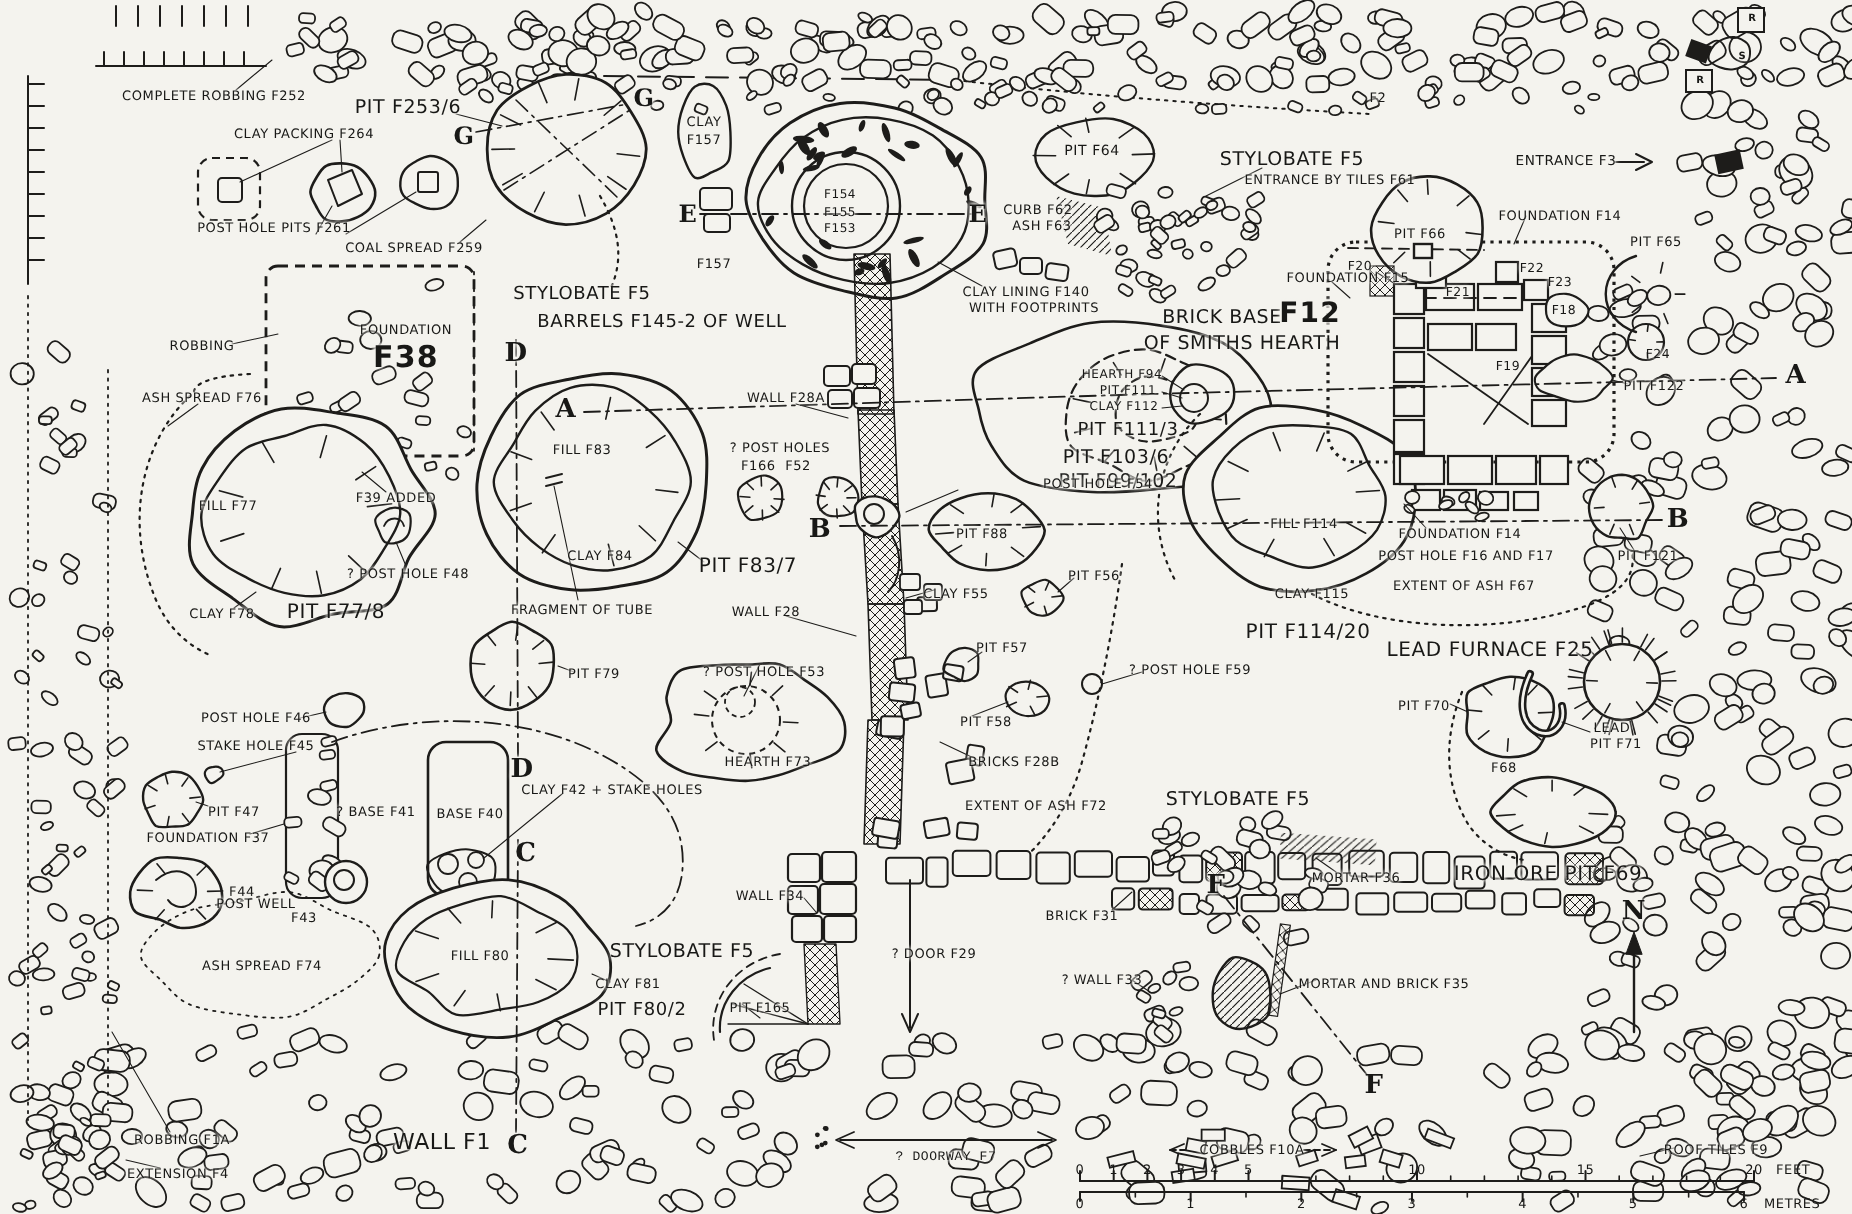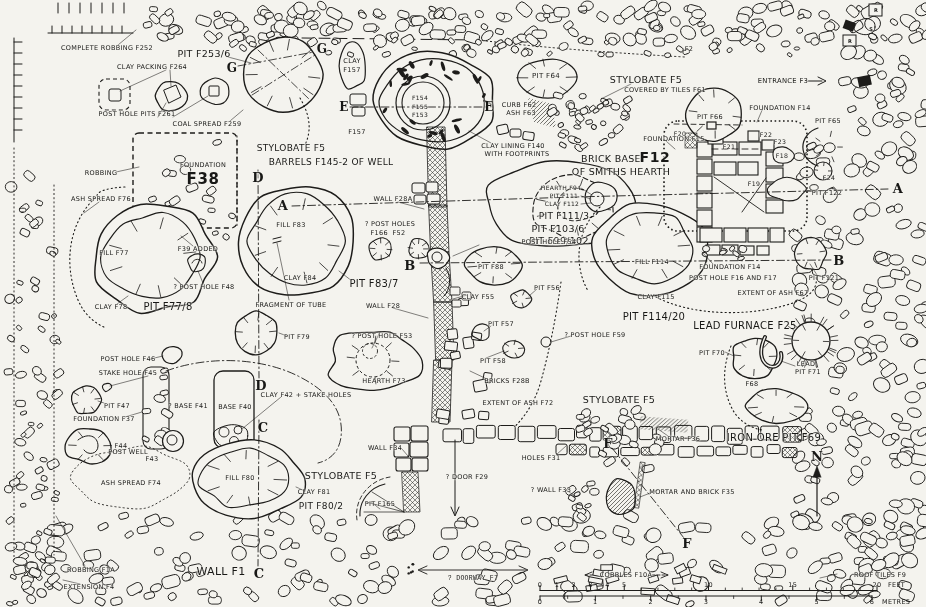--- a/index.html
+++ b/index.html
@@ -1478,21 +1478,21 @@
       <span class="lb" style="left: 420px; top: 115px; font-size: 6px;">F153</span>
       <span class="lb lt" style="left: 344px; top: 107px; font-size: 12px;">E</span>
       <span class="lb lt" style="left: 489px; top: 107px; font-size: 12px;">E</span>
       <span class="lb" style="left: 546px; top: 76px; font-size: 7px;">PIT F64</span>
       <span class="lb" style="left: 519px; top: 105px; font-size: 6.5px;">CURB F62</span>
       <span class="lb" style="left: 521px; top: 113px; font-size: 6.5px;">ASH F63</span>
       <span class="lb" style="left: 513px; top: 146px; font-size: 6.5px;">CLAY LINING F140</span>
       <span class="lb" style="left: 517px; top: 154px; font-size: 6.5px;">WITH FOOTPRINTS</span>
       <span class="lb" style="left: 689px; top: 49px; font-size: 6.5px;">F2</span>
       <span class="lb" style="left: 646px; top: 80px; font-size: 9.5px;">STYLOBATE F5</span>
-      <span class="lb" style="left: 665px; top: 90px; font-size: 6.5px;">COVERED BY TILES F61</span>
+      <span class="lb" style="left: 665px; top: 90px; font-size: 6.5px;">ENTRANCE BY TILES F61</span>
       <span class="lb" style="left: 783px; top: 81px; font-size: 6.8px;">ENTRANCE F3</span>
       <span class="lb" style="left: 780px; top: 108px; font-size: 6.5px;">FOUNDATION F14</span>
       <span class="lb" style="left: 710px; top: 117px; font-size: 6.5px;">PIT F66</span>
       <span class="lb" style="left: 828px; top: 121px; font-size: 6.5px;">PIT F65</span>
       <span class="lb" style="left: 680px; top: 134px; font-size: 6.2px;">F20</span>
       <span class="lb" style="left: 650px; top: 139px; font-size: 6.5px; padding-left: 48px;">FOUNDATION F15</span>
       <span class="lb" style="left: 766px; top: 135px; font-size: 6.2px;">F22</span>
       <span class="lb" style="left: 780px; top: 142px; font-size: 6.2px;">F23</span>
       <span class="lb" style="left: 729px; top: 147px; font-size: 6.2px;">F21</span>
       <span class="lb" style="left: 782px; top: 156px; font-size: 6.2px;">F18</span>
@@ -1526,21 +1526,21 @@
       <span class="lb" style="left: 501px; top: 324px; font-size: 6.5px;">PIT F57</span>
       <span class="lb" style="left: 382px; top: 336px; font-size: 6.5px;">? POST HOLE F53</span>
       <span class="lb" style="left: 493px; top: 361px; font-size: 6.5px;">PIT F58</span>
       <span class="lb" style="left: 595px; top: 335px; font-size: 6.5px;">? POST HOLE F59</span>
       <span class="lb" style="left: 297px; top: 337px; font-size: 6.5px;">PIT F79</span>
       <span class="lb" style="left: 652px; top: 262px; font-size: 6.5px;">FILL F114</span>
       <span class="lb" style="left: 656px; top: 297px; font-size: 6.5px;">CLAY F115</span>
       <span class="lb" style="left: 626px; top: 317px; font-size: 10px; margin-left: 28px;">PIT F114/20</span>
       <span class="lb" style="left: 730px; top: 267px; font-size: 6.5px;">FOUNDATION F14</span>
       <span class="lb" style="left: 733px; top: 278px; font-size: 6.5px;">POST HOLE F16 AND F17</span>
-      <span class="lb" style="left: 773px; top: 293px; font-size: 6.5px;">EXTENT OF ASH F67</span>
+      <span class="lb" style="left: 732px; top: 293px; font-size: 6.5px;">EXTENT OF ASH F67</span>
       <span class="lb" style="left: 824px; top: 278px; font-size: 6.5px;">PIT F121</span>
       <span class="lb lt" style="left: 839px; top: 260px; font-size: 13px;">B</span>
       <span class="lb" style="left: 745px; top: 326px; font-size: 10px;">LEAD FURNACE F25</span>
       <span class="lb" style="left: 712px; top: 353px; font-size: 6.5px;">PIT F70</span>
       <span class="lb" style="left: 806px; top: 364px; font-size: 6.5px;">LEAD</span>
       <span class="lb" style="left: 808px; top: 372px; font-size: 6.5px;">PIT F71</span>
       <span class="lb" style="left: 752px; top: 384px; font-size: 6.5px;">F68</span>
       <span class="lb" style="left: 774px; top: 438px; font-size: 10px;">IRON ORE PIT F69</span>
       <span class="lb" style="left: 678px; top: 439px; font-size: 6.5px;">MORTAR F36</span>
       <span class="lb" style="left: 128px; top: 359px; font-size: 6.5px;">POST HOLE F46</span>
@@ -1560,34 +1560,34 @@
       <span class="lb" style="left: 131px; top: 483px; font-size: 6.5px;">ASH SPREAD F74</span>
       <span class="lb" style="left: 240px; top: 478px; font-size: 6.5px;">FILL F80</span>
       <span class="lb" style="left: 314px; top: 492px; font-size: 6.5px;">CLAY F81</span>
       <span class="lb" style="left: 321px; top: 506px; font-size: 9px;">PIT F80/2</span>
       <span class="lb" style="left: 341px; top: 476px; font-size: 9.5px;">STYLOBATE F5</span>
       <span class="lb" style="left: 380px; top: 504px; font-size: 6.5px;">PIT F165</span>
       <span class="lb" style="left: 385px; top: 448px; font-size: 6.5px;">WALL F34</span>
       <span class="lb" style="left: 384px; top: 381px; font-size: 6.5px;">HEARTH F73</span>
       <span class="lb" style="left: 507px; top: 381px; font-size: 6.5px;">BRICKS F28B</span>
       <span class="lb" style="left: 518px; top: 403px; font-size: 6.5px;">EXTENT OF ASH F72</span>
-      <span class="lb" style="left: 541px; top: 458px; font-size: 6.5px;">HOLES F31</span>
+      <span class="lb" style="left: 541px; top: 458px; font-size: 6.5px;">BRICK F31</span>
       <span class="lb" style="left: 467px; top: 477px; font-size: 6.5px;">? DOOR F29</span>
       <span class="lb" style="left: 619px; top: 400px; font-size: 9.5px;">STYLOBATE F5</span>
       <span class="lb" style="left: 551px; top: 490px; font-size: 6.5px;">? WALL F33</span>
       <span class="lb" style="left: 692px; top: 492px; font-size: 6.5px;">MORTAR AND BRICK F35</span>
       <span class="lb lt" style="left: 608px; top: 443px; font-size: 13px;">F</span>
       <span class="lb lt" style="left: 687px; top: 543px; font-size: 13px;">F</span>
       <span class="lb lt" style="left: 817px; top: 456px; font-size: 13px;">N</span>
       <span class="lb" style="left: 91px; top: 570px; font-size: 6.5px;">ROBBING F1A</span>
       <span class="lb" style="left: 221px; top: 571px; font-size: 11px;">WALL F1</span>
       <span class="lb" style="left: 89px; top: 587px; font-size: 6.5px;">EXTENSION F4</span>
       <span class="lb" style="left: 473px; top: 579px; font-size: 6.5px; font-family: Liberation Mono, monospace;">? DOORWAY F7</span>
       <span class="lb" style="left: 626px; top: 575px; font-size: 6.5px;">COBBLES F10A</span>
-      <span class="lb" style="left: 880px; top: 575px; font-size: 6.5px;">ROOF TILES F9</span>
+      <span class="lb" style="left: 858px; top: 575px; font-size: 6.5px;">ROOF TILES F9</span>
       <span class="lb" style="left: 101px; top: 199px; font-size: 6.5px;">ASH SPREAD F76</span>
       <span class="lb" style="left: 114px; top: 253px; font-size: 6.5px;">FILL F77</span>
       <span class="lb" style="left: 198px; top: 249px; font-size: 6.5px;">F39 ADDED</span>
       <span class="lb" style="left: 204px; top: 287px; font-size: 6.5px;">? POST HOLE F48</span>
       <span class="lb" style="left: 111px; top: 307px; font-size: 6.5px;">CLAY F78</span>
       <span class="lb" style="left: 168px; top: 307px; font-size: 10px;">PIT F77/8</span>
       <span class="lb sm" style="left: 876px; top: 10px; font-size: 5px;">R</span>
       <span class="lb sm" style="left: 871px; top: 29px; font-size: 5px;">S</span>
       <span class="lb sm" style="left: 850px; top: 41px; font-size: 5px;">R</span>
     </div>

